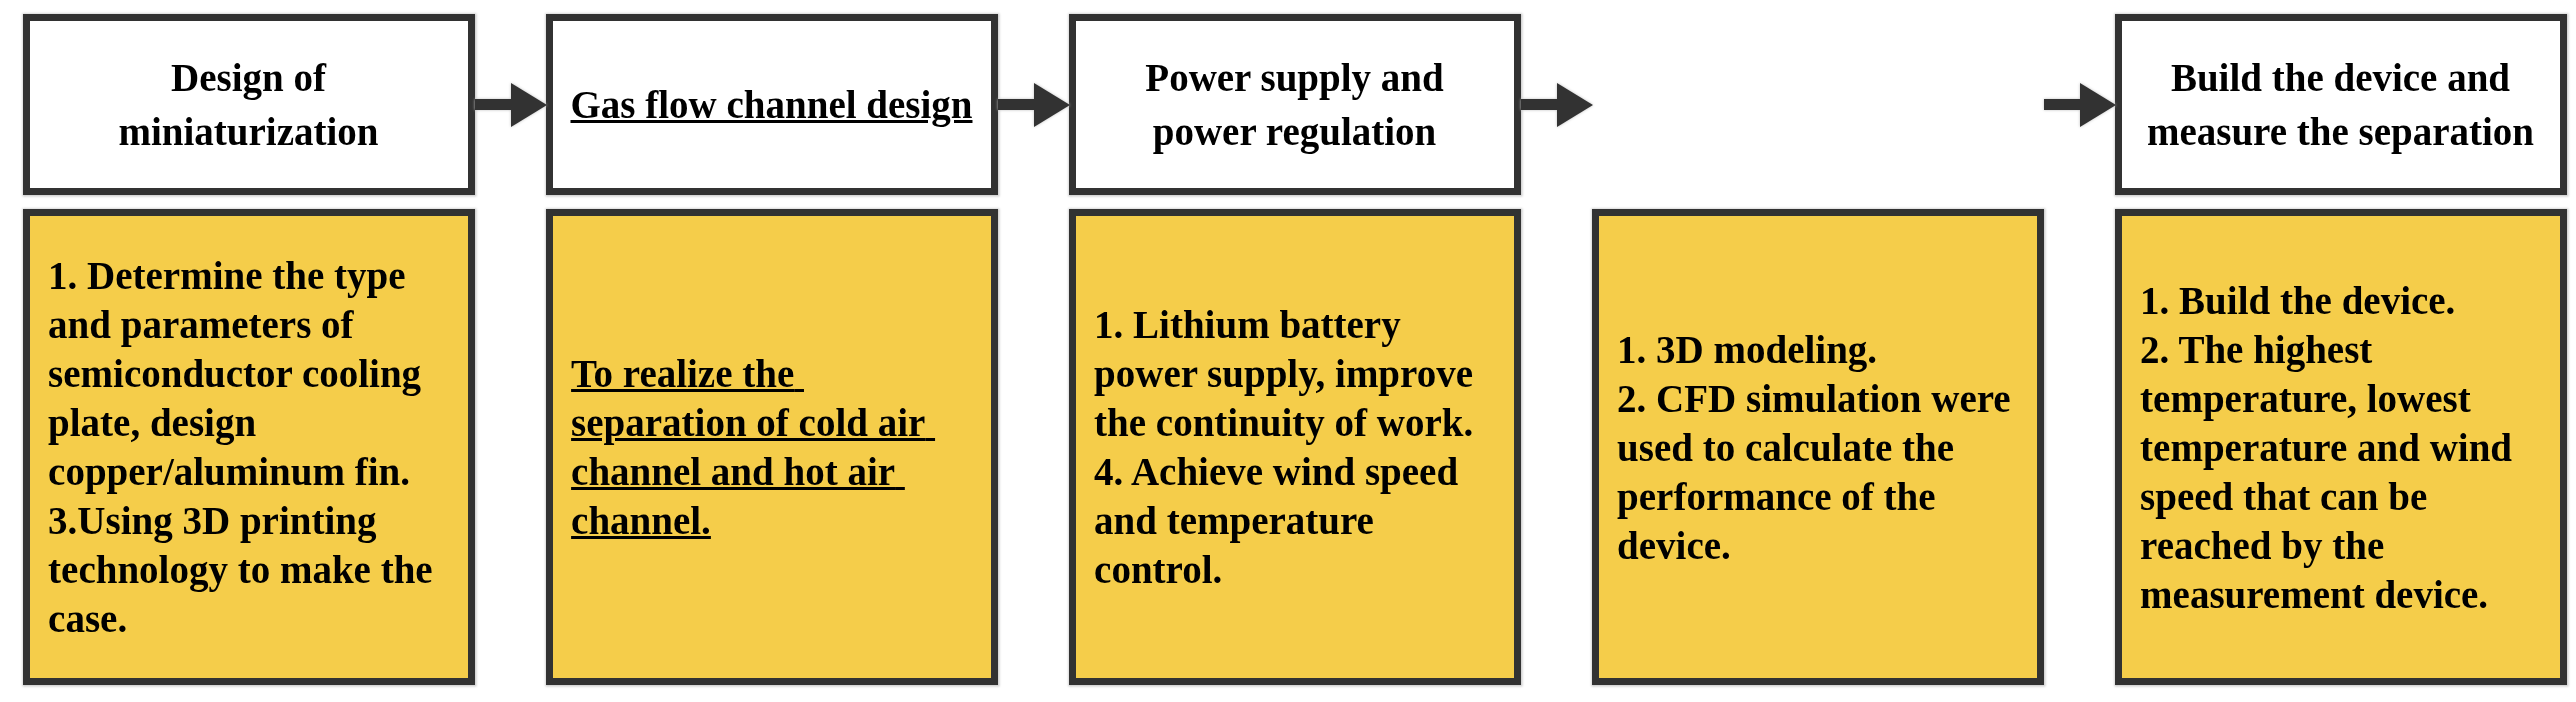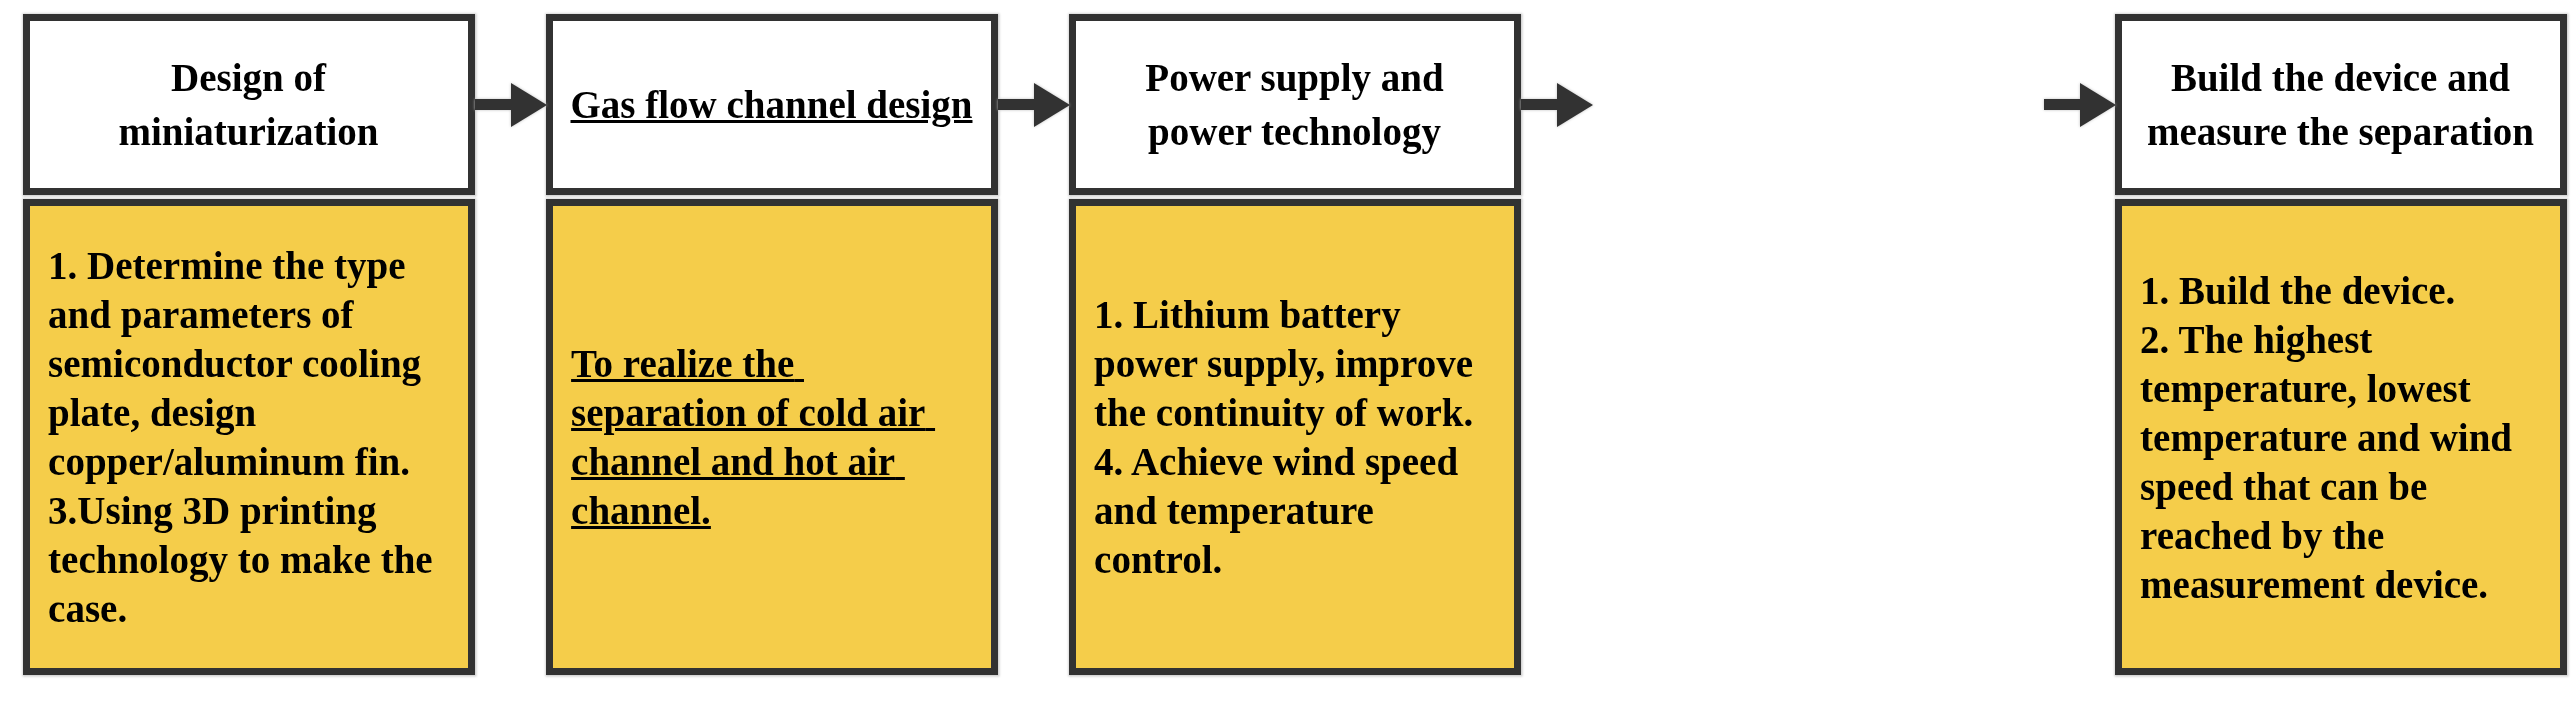--- a/index.html
+++ b/index.html
@@ -14,21 +14,21 @@
     background: #ffffff;
     font-family: "Liberation Serif", "DejaVu Serif", serif;
     color: #000000;
     box-sizing: border-box;
     padding: 14px 0 0 22.5px;
   }
   .grid {
     display: grid;
     grid-template-columns: 452px 71px 452px 71px 452px 71px 452px 71px 452px;
     grid-template-rows: 181px 476px;
-    row-gap: 4px;
+    row-gap: 14px;
   }
   .c1 { grid-column: 1; } .c2 { grid-column: 2; } .c3 { grid-column: 3; text-decoration: underline; }
   .c4 { grid-column: 4; } .c5 { grid-column: 5; } .c6 { grid-column: 6; }
   .c7 { grid-column: 7; } .c8 { grid-column: 8; } .c9 { grid-column: 9; justify-content: flex-end; }
   .r1 { grid-row: 1; } .r2 { grid-row: 2; }
 
   .hbox {
     box-sizing: border-box;
     border: 7.7px solid #323232;
     background: #ffffff;
@@ -98,21 +98,21 @@
       <div class="head"></div>
     </div>
     <div class="hbox r1 c3">
       <span>Gas flow channel design</span>
     </div>
     <div class="arrow r1 c4">
       <div class="shaft"></div>
       <div class="head"></div>
     </div>
     <div class="hbox r1 c5">
-      <span>Power supply and power technology</span>
+      <span>Power supply and power regulation</span>
     </div>
     <div class="arrow r1 c6">
       <div class="shaft"></div>
       <div class="head"></div>
     </div>
     <div class="arrow r1 c8">
       <div class="shaft"></div>
       <div class="head"></div>
     </div>
     <div class="hbox r1 c9">
@@ -122,20 +122,24 @@
     <div class="dbox r2 c1">
       <span class="detail-text">1. Determine the type and parameters of semiconductor cooling plate, design copper/aluminum fin.
 3.Using 3D printing technology to make the case.</span>
     </div>
     <div class="dbox r2 c3">
       <span class="detail-text">To realize the separation of cold air channel and hot air channel.</span>
     </div>
     <div class="dbox r2 c5">
       <span class="detail-text">1. Lithium battery power supply, improve the continuity of work. 4. Achieve wind speed and temperature control.</span>
     </div>
+    <div class="dbox r2 c7">
+      <span class="detail-text">1. 3D modeling.
+2. CFD simulation were used to calculate the performance of the device.</span>
+    </div>
     <div class="dbox r2 c9">
       <span class="detail-text">1. Build the device.
 2. The highest temperature, lowest temperature and wind speed that can be reached by the measurement device.</span>
     </div>
 
   </div>
 </div>
 
 
 </body></html>

